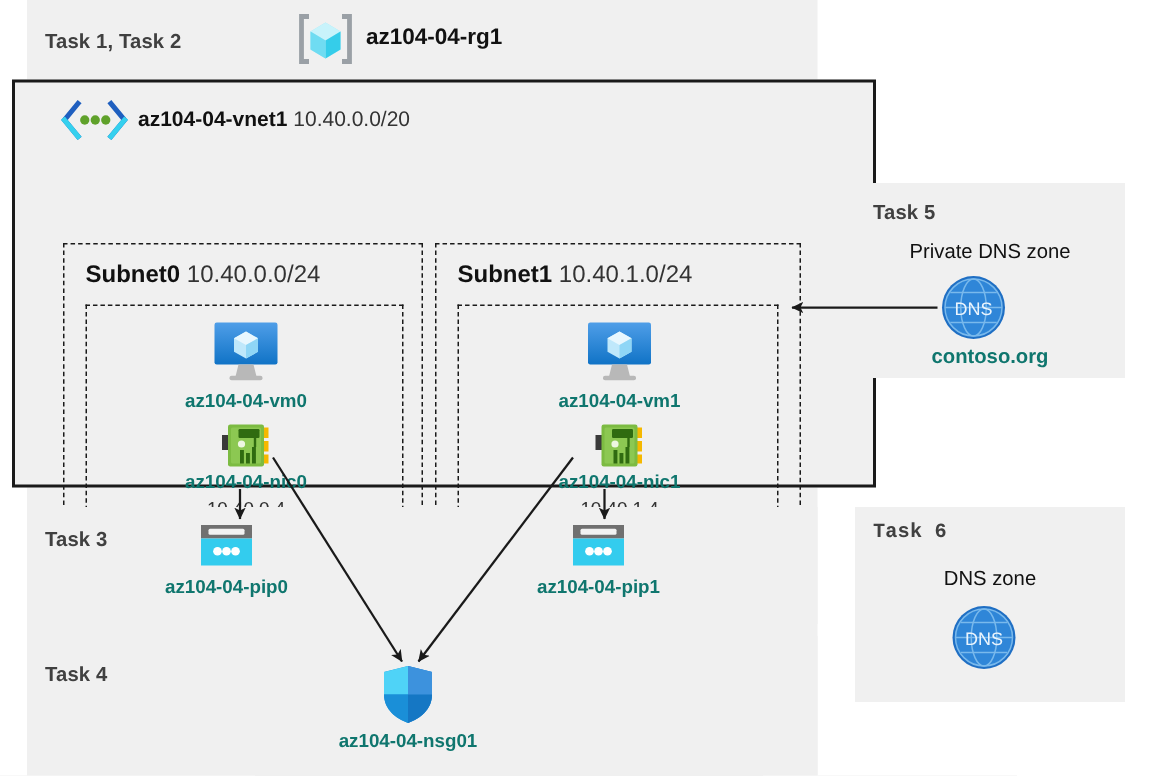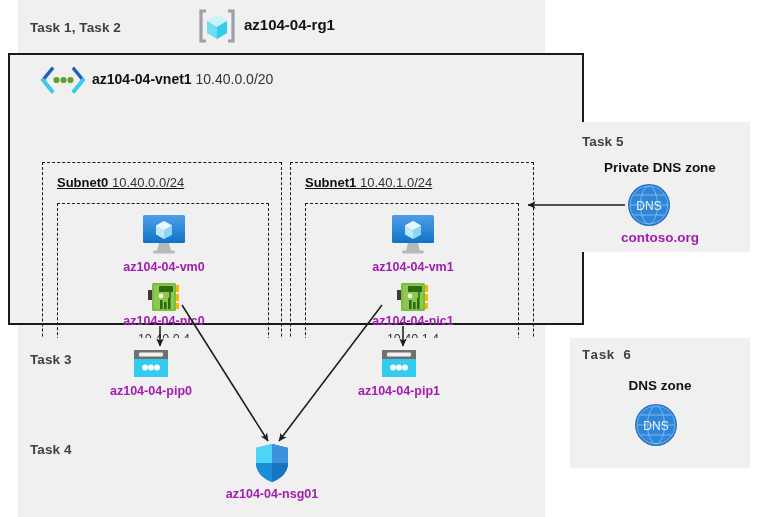--- a/index.html
+++ b/index.html
@@ -35,34 +35,34 @@
 
   
   .task-label{
     position:absolute;color:#404040;font-weight:bold;font-size:13.5px;
     white-space:nowrap;letter-spacing:.1px;
   }
   .res-title{position:absolute;white-space:nowrap;font-size:14px;color:#111;}
   .res-title b{font-weight:bold;color:#111;}
   .res-title span.cidr{font-weight:normal;color:#333;}
   .subnet-title{
-    position:absolute;white-space:nowrap;font-size:13px;color:#111;text-decoration:underline;
+    position:absolute;white-space:nowrap;font-size:16px;color:#111;
   }
   .subnet-title b{font-weight:bold;}
   .subnet-title span.cidr{font-weight:normal;color:#333;}
   .node-label{
     position:absolute;text-align:center;font-size:12.5px;font-weight:bold;
-    color:#a21caf;white-space:nowrap;
+    color:#0f766e;white-space:nowrap;
   }
   .node-sub{
     position:absolute;text-align:center;font-size:12.5px;font-weight:normal;
     color:#333;white-space:nowrap;
   }
   .panel-heading{
-    position:absolute;text-align:center;font-size:13.5px;font-weight:bold;
+    position:absolute;text-align:center;font-size:13.5px;font-weight:normal;
     color:#111;white-space:nowrap;
   }
 
   
   .icon{position:absolute;}
 
   
   .ico-rg{width:38px;height:36px;}
   
   .ico-vnet{width:46px;height:26px;}

